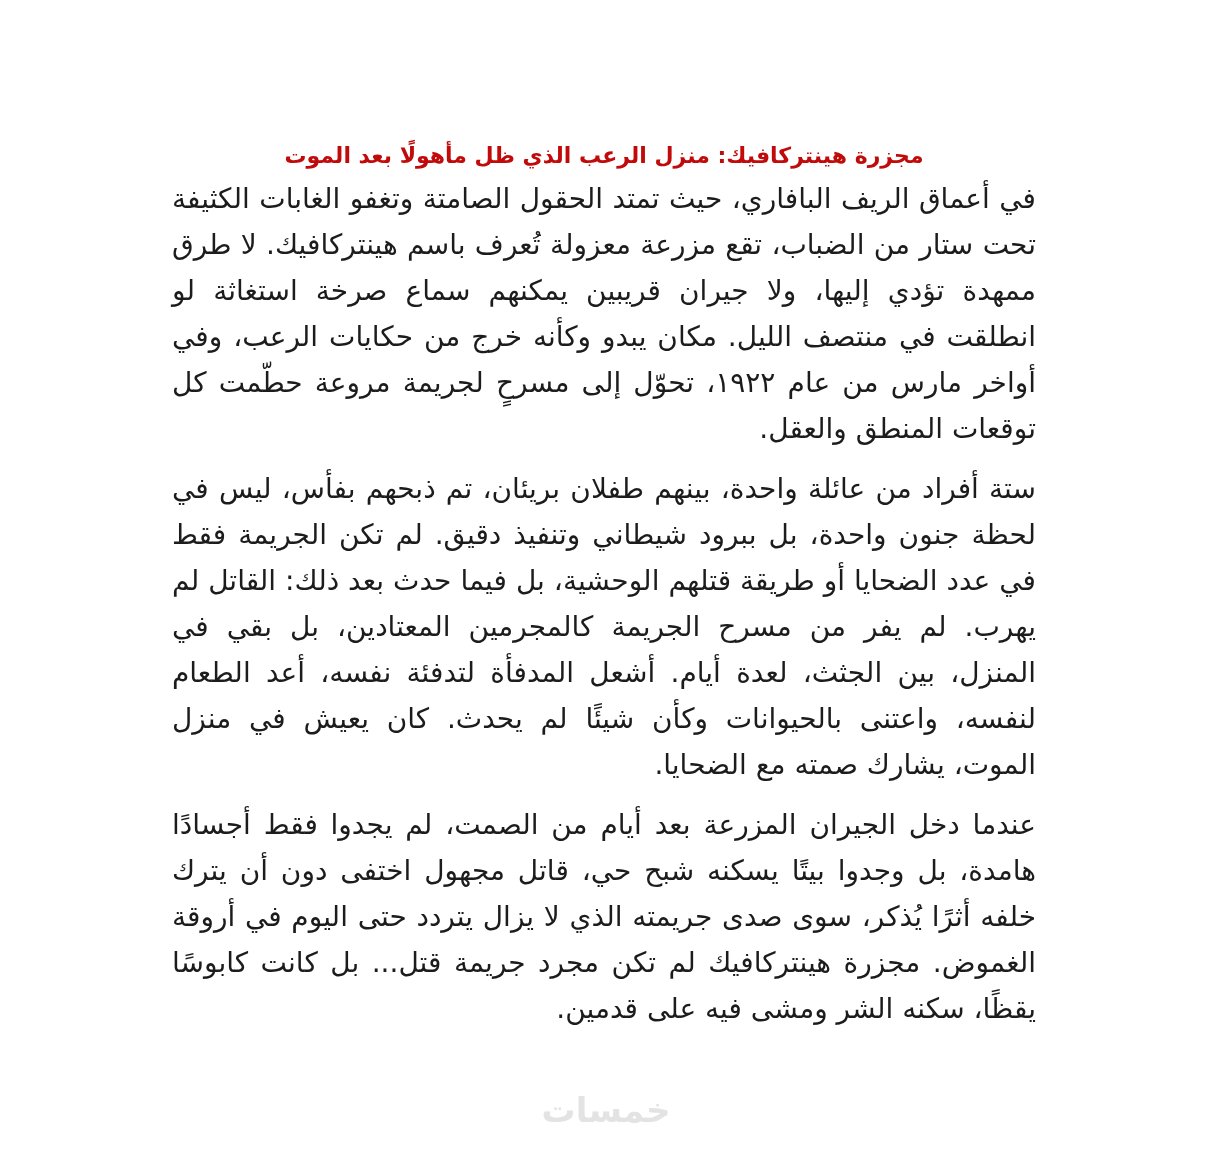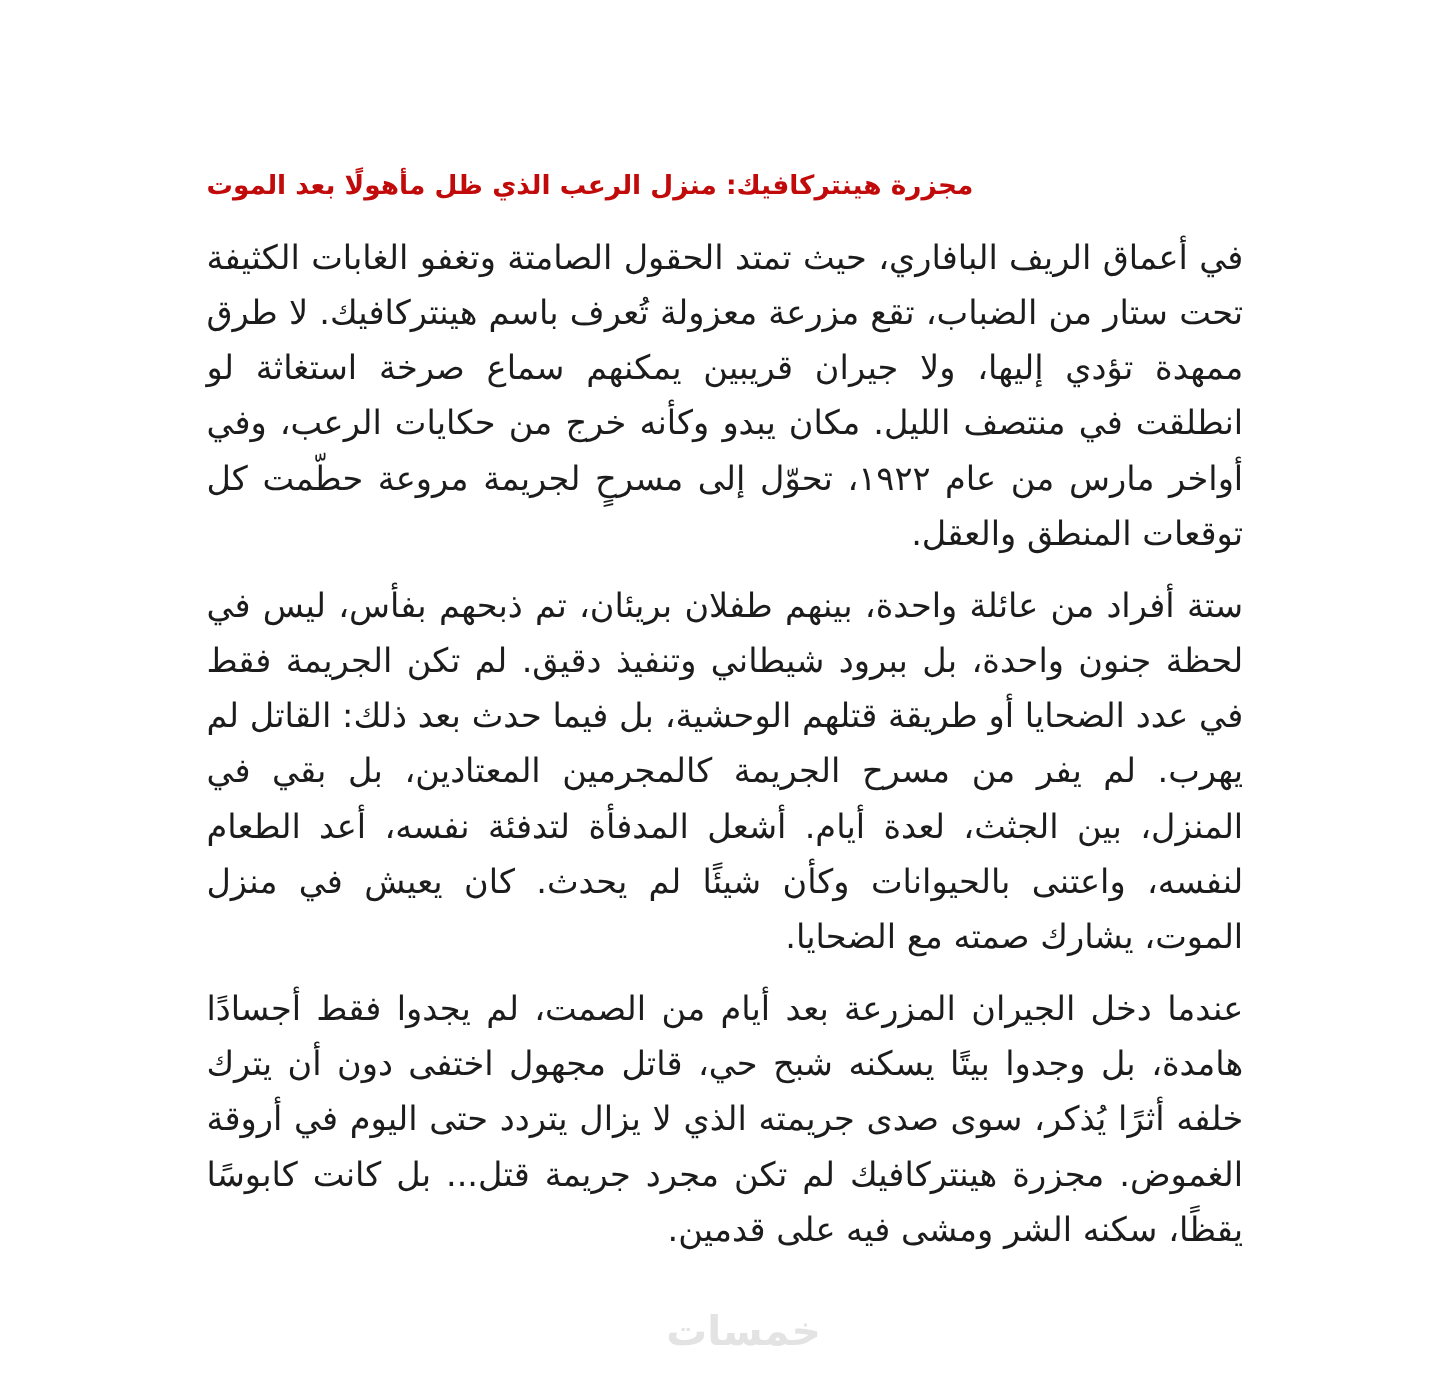--- a/index.html
+++ b/index.html
@@ -17,42 +17,42 @@
     .article {
       position: absolute;
       left: 172px;
       top: 136px;
       width: 864px;
       direction: rtl;
       text-align: justify;
       color: #1c1c1c;
     }
     .article-title {
-      margin: 0 0 16px 0;
+      margin: 0 0 0 0;
       font-size: 22px;
       font-weight: bold;
       line-height: 40px;
       color: #c10a0a;
-      text-align: left;
+      text-align: center;
     }
     .paragraph {
       margin: 0 0 14px 0;
       font-size: 28px;
       line-height: 46px;
       text-align: justify;
       text-align-last: right;
     }
     .footer-logo {
       position: absolute;
       left: 528px;
       top: 1090px;
       width: 156px;
       height: 40px;
       direction: rtl;
-      text-align: right;
+      text-align: center;
       font-size: 34px;
       line-height: 40px;
       color: #e3e3e3;
       font-weight: bold;
       letter-spacing: 1px;
       user-select: none;
     }
   </style>
 </head>
 <body>

